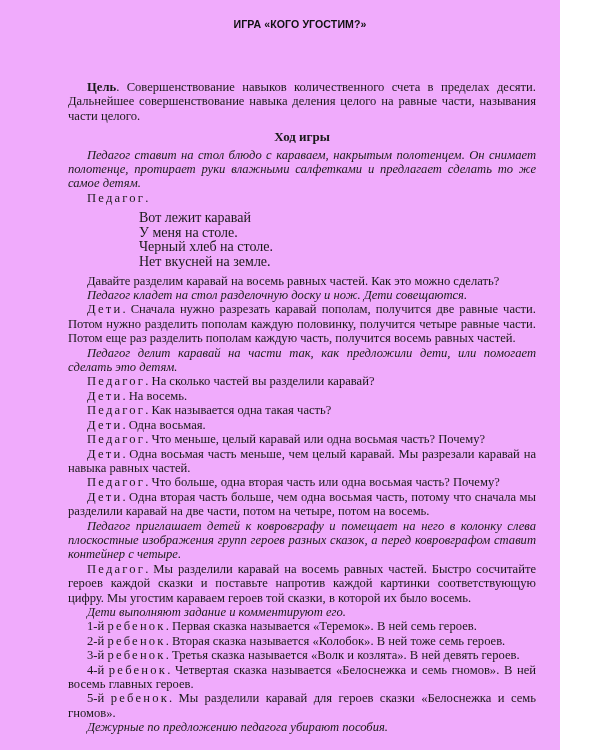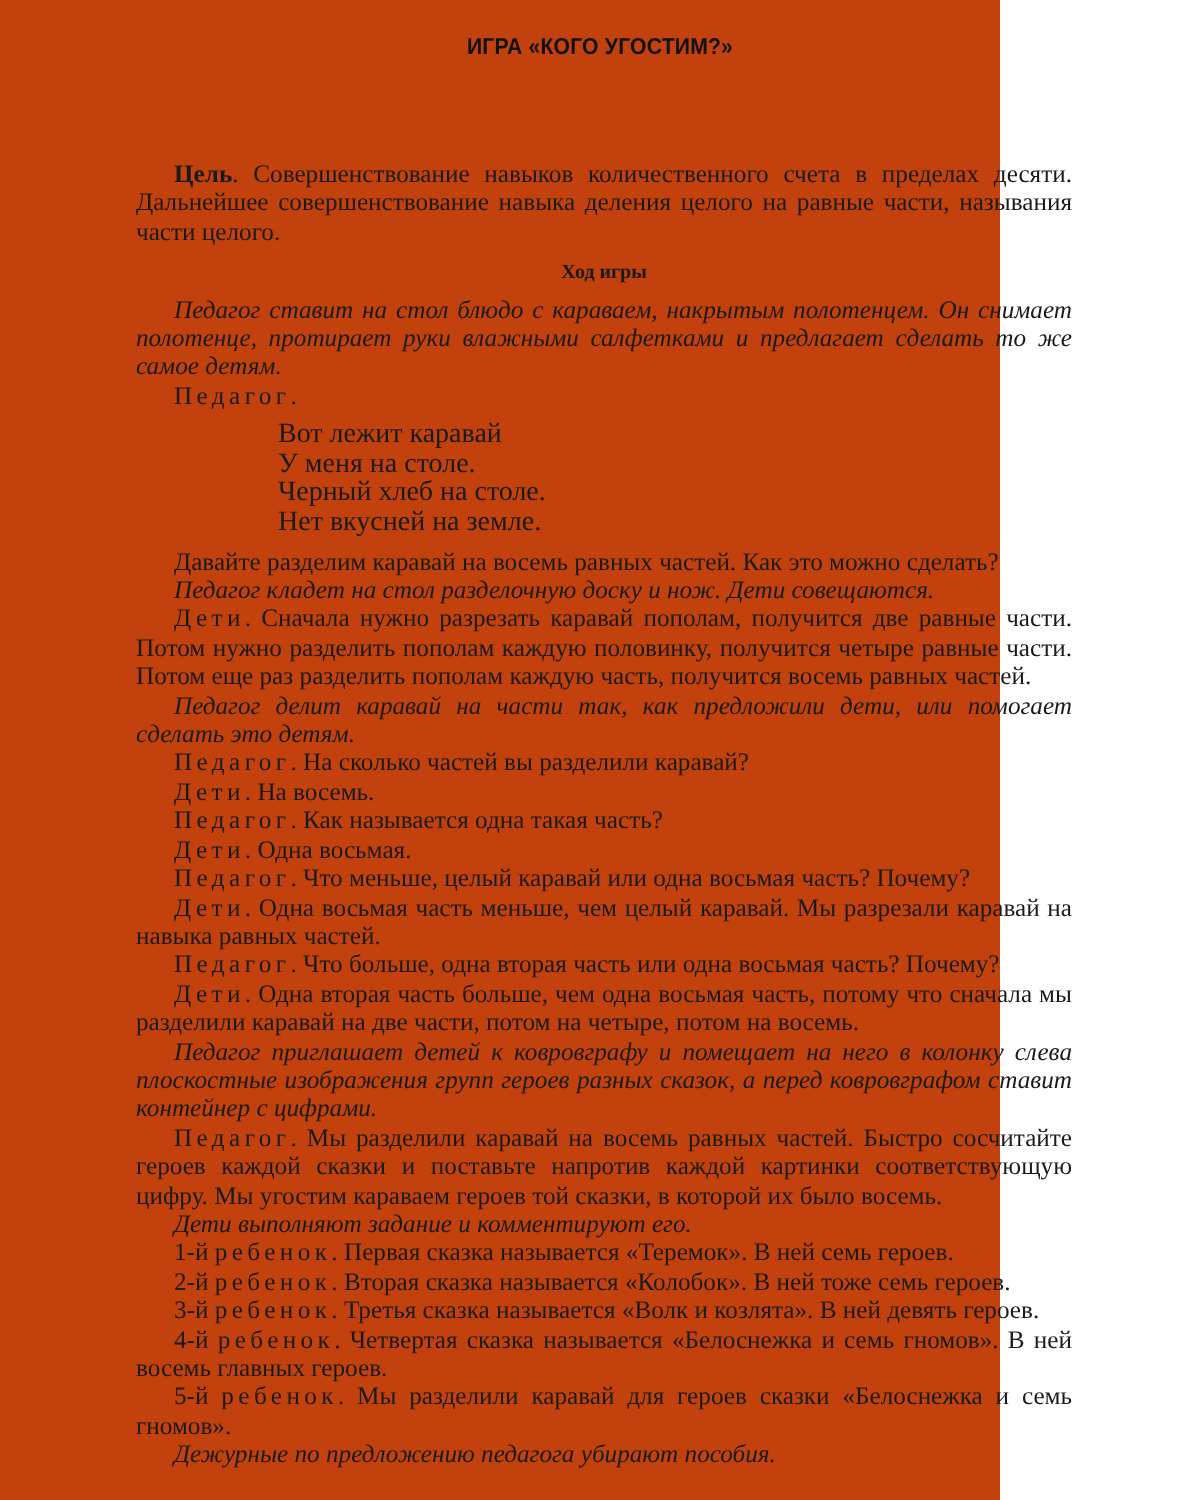--- a/index.html
+++ b/index.html
@@ -1,33 +1,33 @@
 <!DOCTYPE html>
 <html><head>
 <meta charset="utf-8">
 <style>
   html, body { margin:0; padding:0; }
   body {
     width:600px; height:750px; background:#ffffff; overflow:hidden;
     font-family:"Liberation Serif", "DejaVu Serif", serif; color:#1a1a1a;
   }
-  .page { position:relative; width:500px; height:750px; background:#c2410c; }
+  .page { position:relative; width:560px; height:750px; background:#f0abfc; }
   .title {
     position:absolute; top:18px; left:0; width:600px; text-align:center;
     font-family:"Liberation Sans", "DejaVu Sans", sans-serif; font-weight:bold;
     font-size:11.5px; letter-spacing:0.1px; color:#111; transform:scaleX(0.92);
   }
   .body {
     position:absolute; top:80px; left:68px; width:468px;
     font-size:12.6px; line-height:14.4px; text-align:justify;
   }
   .p { text-indent:19px; margin:0; }
   .p.left { text-align:left; }
   .goal { margin-bottom:7px; }
-  .heading { text-align:center; font-weight:bold; font-size:10px; margin:0 0 3px 0; }
+  .heading { text-align:center; font-weight:bold; font-size:13px; margin:0 0 3px 0; }
   .it { font-style:italic; }
   .sp { letter-spacing:2.2px; }
   .poem { margin:6px 0 4px 71px; text-align:left; line-height:14.6px; font-size:14px; }
   .poem .author { font-style:italic; text-align:right; width:166px; }
   b { font-weight:bold; }
 </style>
 </head>
 <body>
 
 <div class="page">
@@ -54,21 +54,21 @@
         <p class="p"><span class="sp">Дети</span><span>. Сначала нужно разрезать каравай пополам, получится две равные части. Потом нужно разделить пополам каждую половинку, получится четыре равные части. Потом еще раз разделить пополам каждую часть, получится восемь равных частей.</span></p>
         <p class="p it">Педагог делит каравай на части так, как предложили дети, или помогает сделать это детям.</p>
         <p class="p"><span class="sp">Педагог</span><span>. На сколько частей вы разделили каравай?</span></p>
         <p class="p"><span class="sp">Дети</span><span>. На восемь.</span></p>
         <p class="p"><span class="sp">Педагог</span><span>. Как называется одна такая часть?</span></p>
         <p class="p"><span class="sp">Дети</span><span>. Одна восьмая.</span></p>
         <p class="p"><span class="sp">Педагог</span><span>. Что меньше, целый каравай или одна восьмая часть? Почему?</span></p>
         <p class="p"><span class="sp">Дети</span><span>. Одна восьмая часть меньше, чем целый каравай. Мы разрезали каравай на навыка равных частей.</span></p>
         <p class="p"><span class="sp">Педагог</span><span>. Что больше, одна вторая часть или одна восьмая часть? Почему?</span></p>
         <p class="p"><span class="sp">Дети</span><span>. Одна вторая часть больше, чем одна восьмая часть, потому что сначала мы разделили каравай на две части, потом на четыре, потом на восемь.</span></p>
-        <p class="p it">Педагог приглашает детей к ковровграфу и помещает на него в колонку слева плоскостные изображения групп героев разных сказок, а перед ковровграфом ставит контейнер с цифрами.</p>
+        <p class="p it">Педагог приглашает детей к ковровграфу и помещает на него в колонку слева плоскостные изображения групп героев разных сказок, а перед ковровграфом ставит контейнер с четыре.</p>
         <p class="p"><span class="sp">Педагог</span><span>. Мы разделили каравай на восемь равных частей. Быстро сосчитайте героев каждой сказки и поставьте напротив каждой картинки соответствующую цифру. Мы угостим караваем героев той сказки, в которой их было восемь.</span></p>
         <p class="p it">Дети выполняют задание и комментируют его.</p>
         <p class="p"><span>1-й</span> <span class="sp">ребенок</span><span>. Первая сказка называется «Теремок». В ней семь героев.</span></p>
         <p class="p"><span>2-й</span> <span class="sp">ребенок</span><span>. Вторая сказка называется «Колобок». В ней тоже семь героев.</span></p>
         <p class="p"><span>3-й</span> <span class="sp">ребенок</span><span>. Третья сказка называется «Волк и козлята». В ней девять героев.</span></p>
         <p class="p"><span>4-й</span> <span class="sp">ребенок</span><span>. Четвертая сказка называется «Белоснежка и семь гномов». В ней восемь главных героев.</span></p>
         <p class="p"><span>5-й</span> <span class="sp">ребенок</span><span>. Мы разделили каравай для героев сказки «Белоснежка и семь гномов».</span></p>
         <p class="p it">Дежурные по предложению педагога убирают пособия.</p>
       </div>
   </div>

